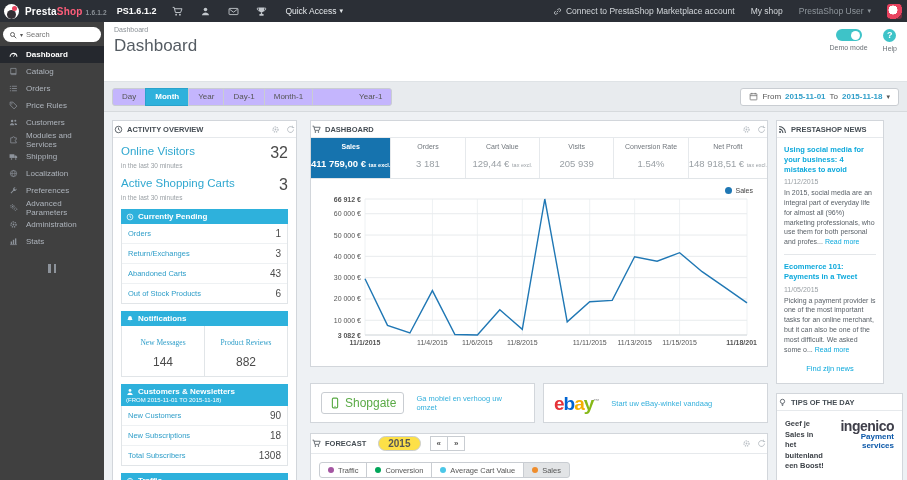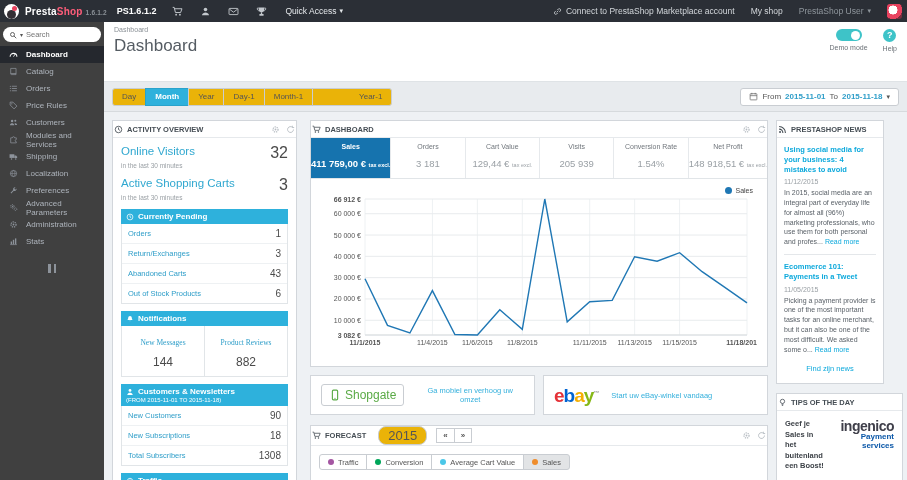--- a/index.html
+++ b/index.html
@@ -44,21 +44,21 @@
   .crumb { position:absolute; top:4px; left:10px; font-size:7px; color:#8a9096; }
   .page-title { position:absolute; top:14px; left:10px; font-size:17px; font-weight:400; color:#555c63; }
   .head-ctrl { position:absolute; top:7px; right:10px; display:flex; gap:15px; }
   .hc { display:flex; flex-direction:column; align-items:center; gap:3px; font-size:7px; color:#6b7177; }
   .toggle { width:26px; height:12px; border-radius:7px; background:#3ec3c8; position:relative; cursor:pointer; }
   .toggle::after { content:""; position:absolute; right:1.5px; top:1.5px; width:9px; height:9px; border-radius:50%; background:#fff; }
   .help-btn { width:13px; height:13px; border-radius:50%; background:#3ec3c8; color:#fff; font-size:9px; font-weight:bold; text-align:center; line-height:13px; cursor:pointer; }
 
   .toolbar { height:30px; background:#e8ebee; border-bottom:1px solid #d6dadd; display:flex; align-items:center; padding:0 8px; }
   .btn-group { display:flex; }
-  .btn-group .btn { height:18px; padding:0 9px; background:#eab308; border:1px solid #c9cdd2; font-size:8px; color:#555; display:flex; align-items:center; margin-left:-1px; cursor:pointer; }
+  .btn-group .btn { height:18px; padding:0 9px; background:#c4b5fd; border:1px solid #c9cdd2; font-size:8px; color:#555; display:flex; align-items:center; margin-left:-1px; cursor:pointer; }
   .btn-group .btn:first-child { border-radius:3px 0 0 3px; margin-left:0; }
   .btn-group .btn:last-child { border-radius:0 3px 3px 0;padding-left:46px; }
   .btn-group .btn.active { background:#2eb1dc; border-color:#28a2cb; color:#fff; font-weight:bold; }
   .date-btn { margin-left:auto; height:18px; background:#fff; border:1px solid #c9cdd2; border-radius:3px; display:flex; align-items:center; gap:4px; padding:0 8px; font-size:8px; color:#555; cursor:pointer; }
   .date-btn .i { width:9px; height:9px; color:#666; }
   .date-val { color:#2f9ec9; font-weight:bold; }
 
   .content { position:absolute; top:90px; left:0; right:0; bottom:0; overflow:hidden; }
   .col { position:absolute; top:8px; }
   .col-left { left:8px; width:185px; }
@@ -104,33 +104,33 @@
   .kpi-val { font-size:9.5px; color:#9aa0a5; margin-top:8px; white-space:nowrap; }
   .kpi-suffix { font-size:5.5px; }
   .kpi.active { background:#1673ae; }
   .kpi.active .kpi-label { color:#fff; font-weight:bold; }
   .kpi.active .kpi-val { color:#fff; font-weight:bold; }
   .chart-wrap { position:relative; padding:6px 8px 0; }
   .legend { position:absolute; top:8px; right:14px; display:flex; align-items:center; gap:3px; font-size:7px; color:#444; cursor:pointer; }
   .legend .dot { width:7px; height:7px; border-radius:50%; }
 
   
-  .mod-row { display:flex; gap:8px; margin-top:8px;text-align:center; }
+  .mod-row { display:flex; gap:8px; margin-top:16px; }
   .mod-card { flex:1; height:40px; background:#fff; border:1px solid #d2d6db; display:flex; align-items:center; padding:0 10px; gap:12px; }
   .shopgate-logo { border:1px solid #c9cdd2; border-radius:3px; padding:3px 7px; display:flex; align-items:center; gap:4px; }
   .shopgate-logo .i { width:12px; height:12px; color:#5aaa46; }
   .shopgate-logo span { font-size:12px; color:#5aaa46; }
   .mod-link { font-size:7.5px; color:#35b0dc; text-decoration:none; cursor:pointer; }
   .ebay-logo { font-size:19px; font-weight:bold; letter-spacing:-1px; line-height:1; }
   .ebay-logo sup { font-size:6px; color:#999; letter-spacing:0; }
 
   
   .forecast { margin-top:10px; height:120px; }
   .forecast .panel-h { height:20px; }
-  .year-pill { margin-left:8px; border:1px solid #c9cdd2; border-radius:8px; padding:1px 9px; font-size:13px; font-weight:normal; color:#555; background:#eab308; cursor:text; }
+  .year-pill { margin-left:8px; border:1px solid #c9cdd2; border-radius:8px; padding:1px 9px; font-size:10px; font-weight:bold; color:#555; background:#fde047; cursor:text; }
   .fc-nav { display:flex; margin-left:6px; }
   .fc-nav .btn { height:15px; padding:0 6px; background:#fff; border:1px solid #c9cdd2; font-size:8px; font-weight:bold; color:#555; margin-left:-1px; display:flex; align-items:center; cursor:pointer; }
   .fc-tabs { display:flex; padding:8px; }
   .fc-tab { height:16px; padding:0 8px; background:#fff; border:1px solid #c9cdd2; display:flex; align-items:center; gap:4px; font-size:7.5px; color:#555; margin-left:-1px; cursor:pointer; }
   .fc-tab:first-child { margin-left:0; border-radius:3px 0 0 3px; }
   .fc-tab:last-child { border-radius:0 3px 3px 0; }
   .fc-tab.active { background:#e2e4e6; }
   .fc-dot { width:6px; height:6px; border-radius:50%; }
 
   

